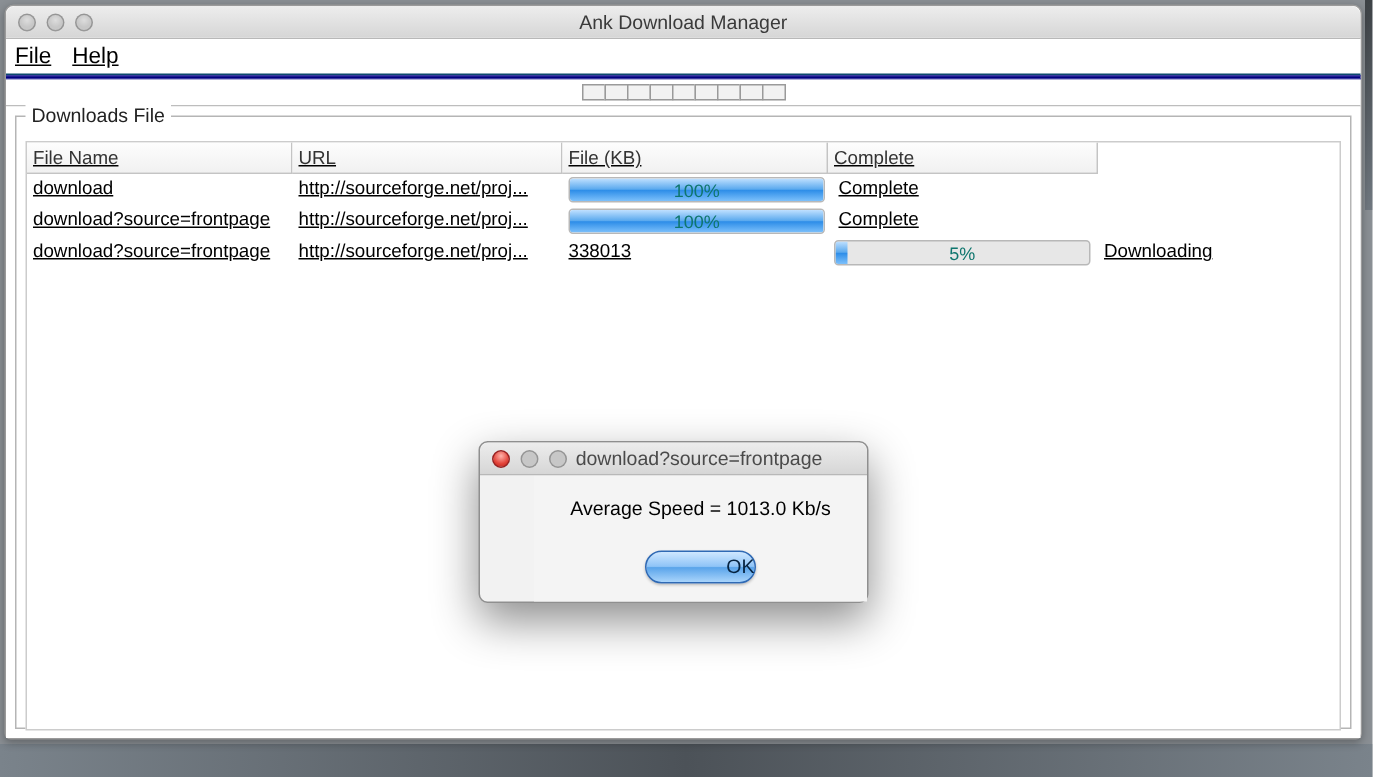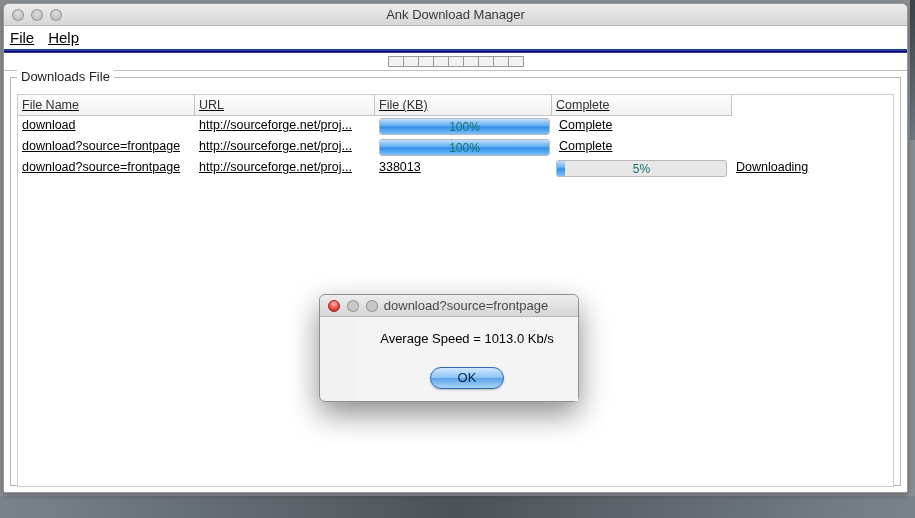--- a/index.html
+++ b/index.html
@@ -164,21 +164,21 @@
   }
   .dlg-msg{font-size:13px;}
   .aqua-btn{
     width:74px; height:22px;
     border:1px solid #2f69b4;
     border-radius:11px;
     background: linear-gradient(#cfe7ff,#8fc4f7 48%,#5aa4ea 52%,#a9d4fb);
     font-size:13px; color:#062340;
     box-shadow: 0 1px 2px rgba(0,0,0,0.25);
     cursor:default;
-    text-align:center; line-height:20px;
+    text-align:right; line-height:20px;
   }
 
   
   .bg-patch{
     position:absolute; background:#5b6167;
   }
   .bg-patch.r{right:0;top:0;width:5px;height:140px; background:linear-gradient(#3d4246,#707880);}
   .bg-patch.b{left:0;bottom:0;width:100%;height:22px;background:linear-gradient(90deg,#7a838b,#4c5258,#7a838b);}
 </style>
 </head>

